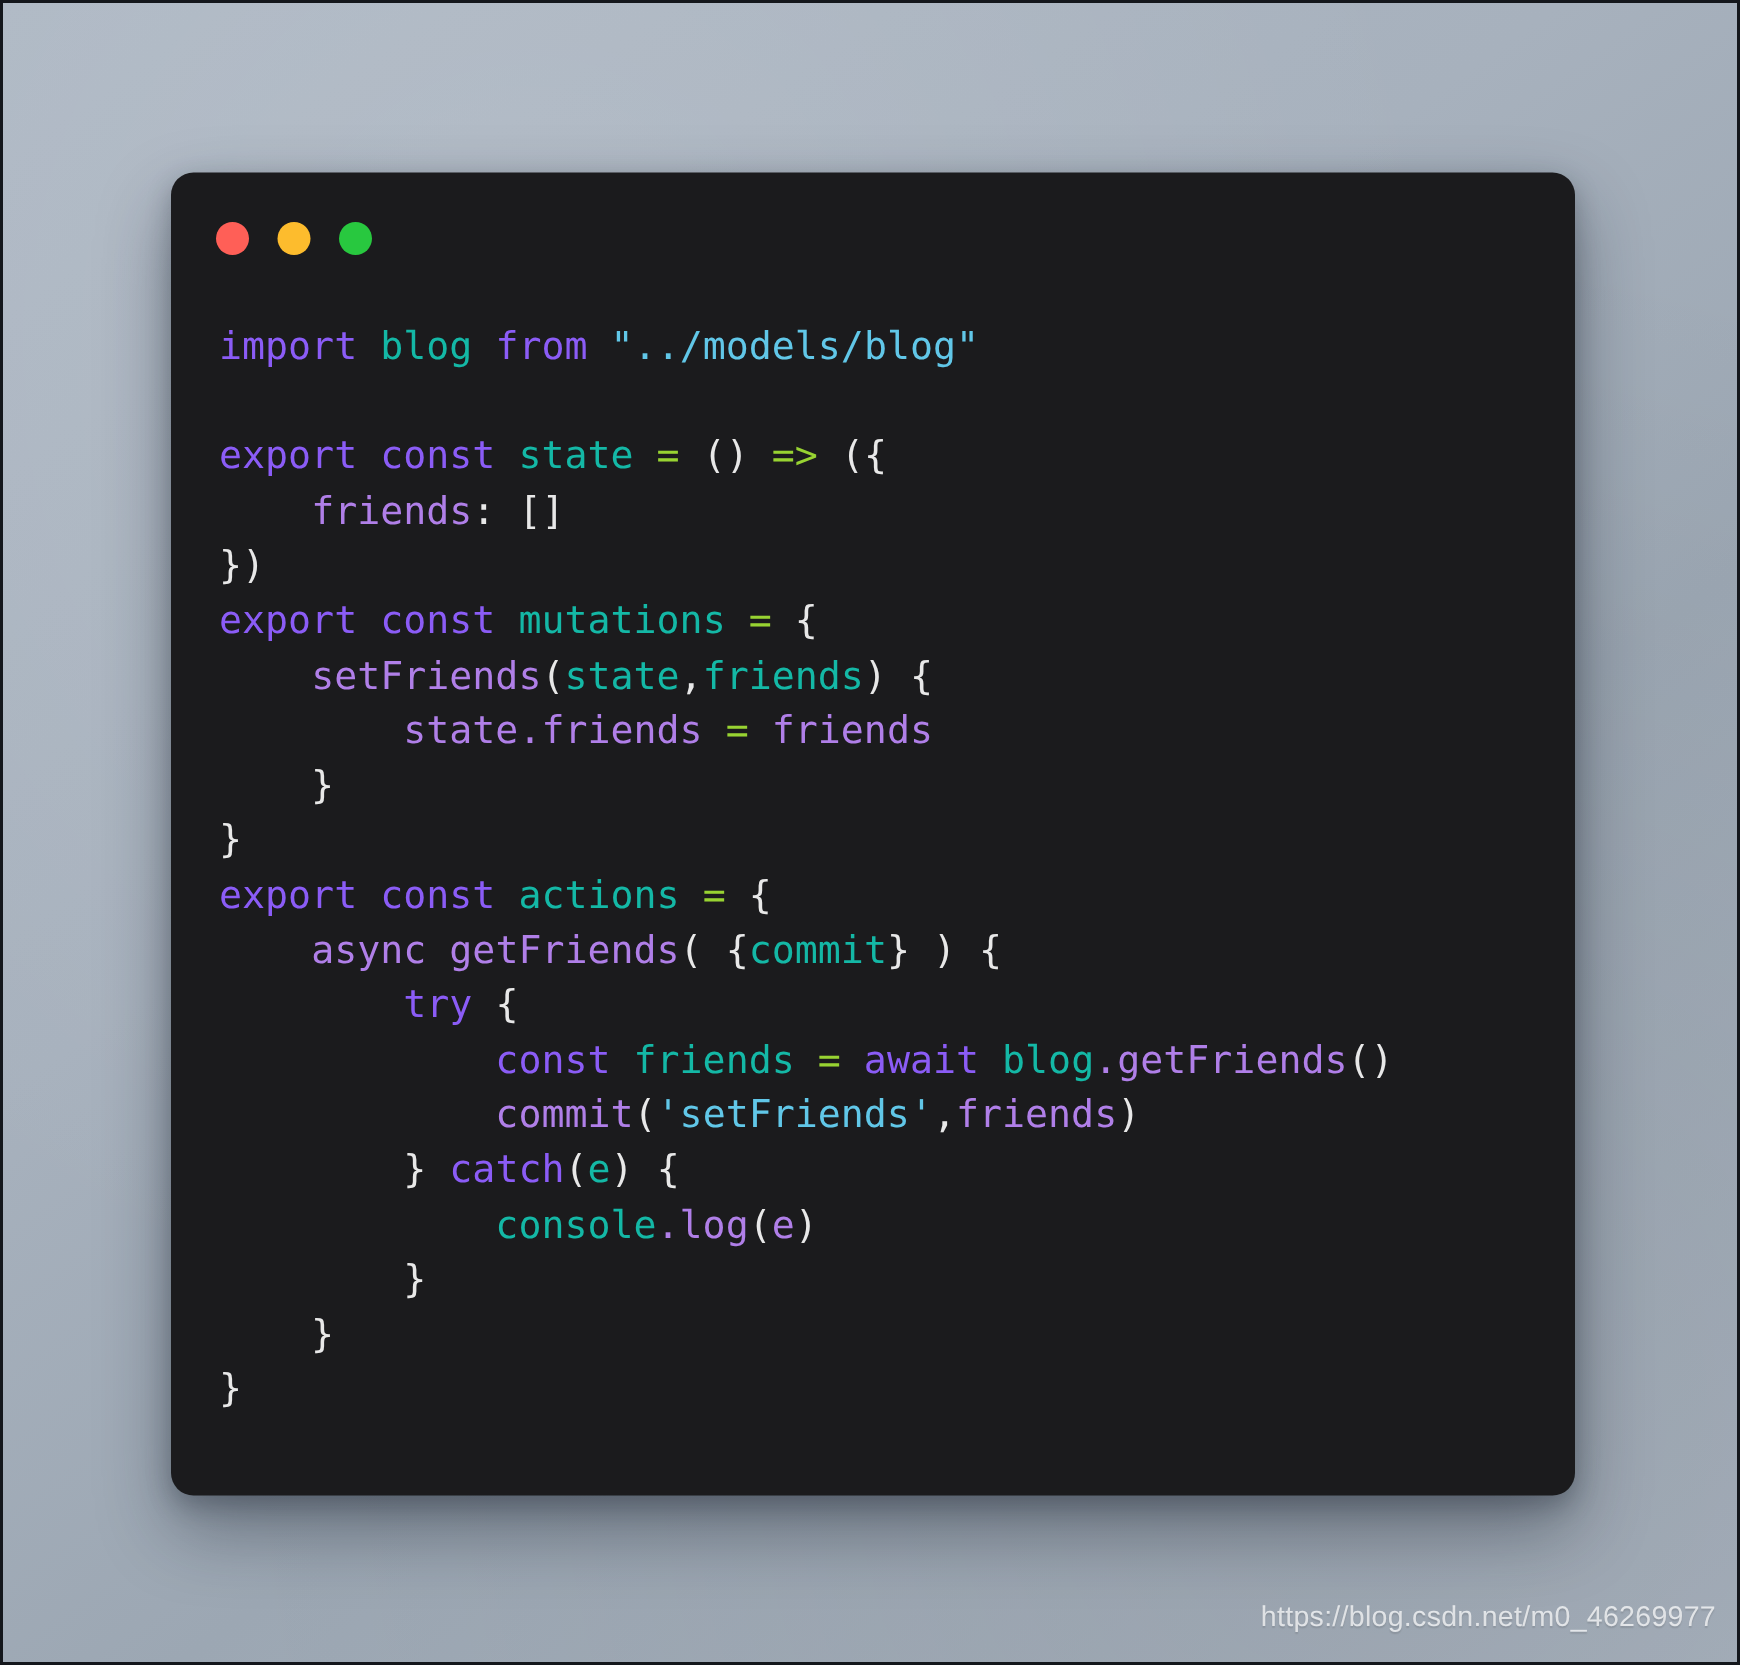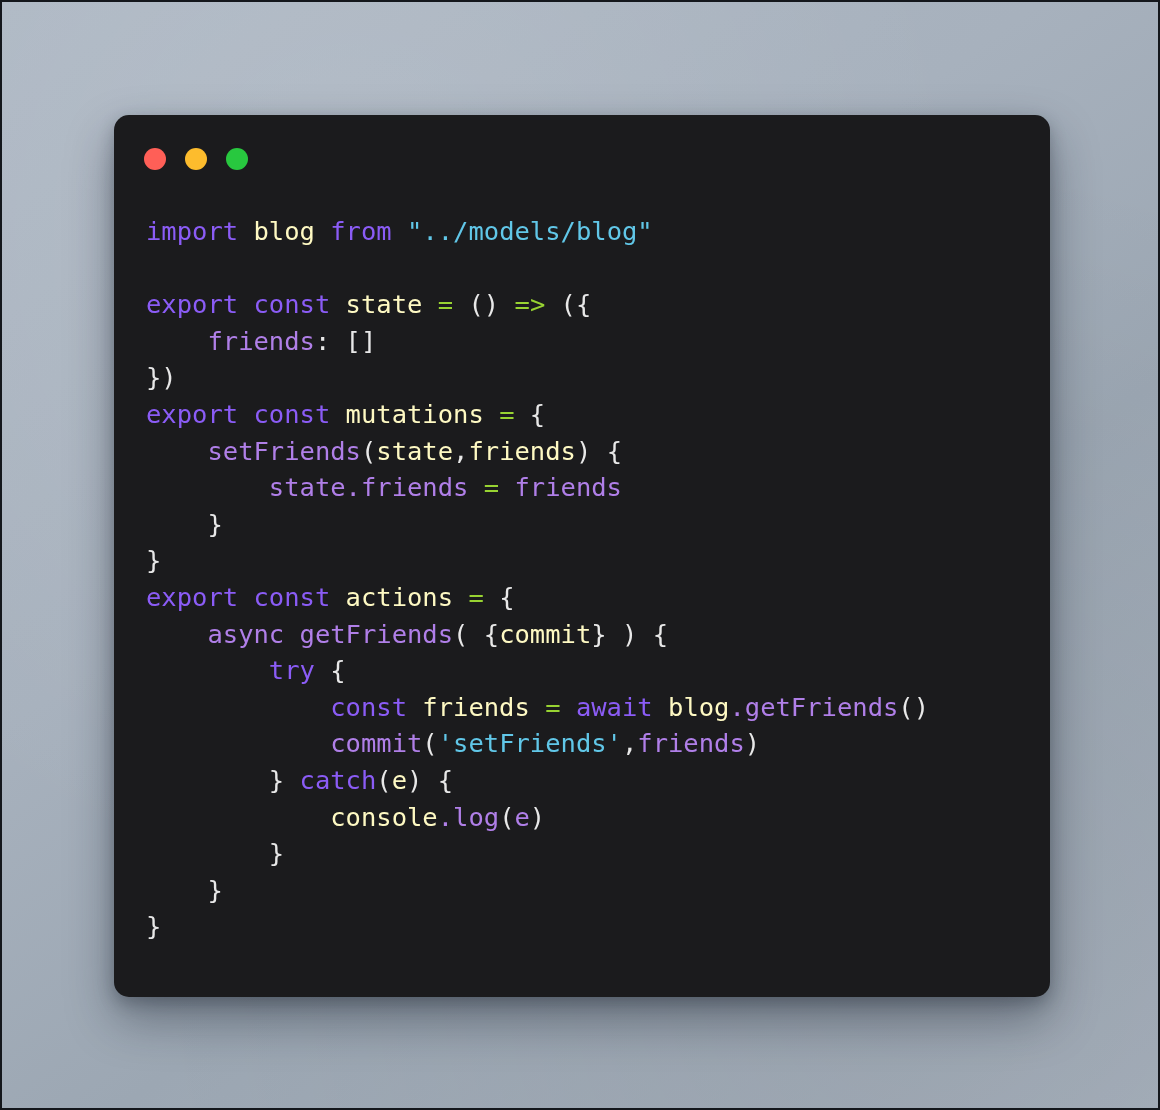--- a/index.html
+++ b/index.html
@@ -100,21 +100,21 @@
     tab-size: 4;
   }
 
   .line {
     display: block;
     min-height: 36.6px;
   }
 
   
   .t-kw      { color: #8b5cf6; }  
-  .t-ident   { color: #fef9c3; }  
+  .t-ident   { color: #14b8a6; }  
   .t-str     { color: #61c7e8; }  
   .t-op      { color: #98d332; }  
   .t-punc    { color: #e8e8e8; }  
   .t-fn      { color: #b07fe8; }  
   .t-prop    { color: #b07fe8; }  
   .t-plain   { color: #e8e8e8; }
 
   
   .watermark {
     position: absolute;
@@ -140,14 +140,15 @@
       <span class="dot dot-min" style="background: rgb(253, 188, 45);"></span>
       <span class="dot dot-max" style="background: rgb(40, 200, 63);"></span>
     </div>
 
     <div class="code-body">
       <pre class="code"><span class="line"><span class="t-kw">import</span><span class="t-plain"> </span><span class="t-ident">blog</span><span class="t-plain"> </span><span class="t-kw">from</span><span class="t-plain"> </span><span class="t-str">"../models/blog"</span></span><span class="line"> </span><span class="line"><span class="t-kw">export</span> <span class="t-kw">const</span> <span class="t-ident">state</span> <span class="t-op">=</span> <span class="t-punc">()</span> <span class="t-op">=&gt;</span> <span class="t-punc">({</span></span><span class="line"><span class="t-plain">    </span><span class="t-prop">friends</span><span class="t-punc">:</span> <span class="t-punc">[]</span></span><span class="line"><span class="t-punc">})</span></span><span class="line"><span class="t-kw">export</span> <span class="t-kw">const</span> <span class="t-ident">mutations</span> <span class="t-op">=</span> <span class="t-punc">{</span></span><span class="line"><span class="t-plain">    </span><span class="t-fn">setFriends</span><span class="t-punc">(</span><span class="t-ident">state</span><span class="t-punc">,</span><span class="t-ident">friends</span><span class="t-punc">)</span> <span class="t-punc">{</span></span><span class="line"><span class="t-plain">        </span><span class="t-prop">state</span><span class="t-prop">.</span><span class="t-prop">friends</span> <span class="t-op">=</span> <span class="t-prop">friends</span></span><span class="line"><span class="t-punc">    }</span></span><span class="line"><span class="t-punc">}</span></span><span class="line"><span class="t-kw">export</span> <span class="t-kw">const</span> <span class="t-ident">actions</span> <span class="t-op">=</span> <span class="t-punc">{</span></span><span class="line"><span class="t-plain">    </span><span class="t-fn">async</span> <span class="t-fn">getFriends</span><span class="t-punc">( </span><span class="t-punc">{</span><span class="t-ident">commit</span><span class="t-punc">}</span><span class="t-punc"> ) </span><span class="t-punc">{</span></span><span class="line"><span class="t-plain">        </span><span class="t-kw">try</span> <span class="t-punc">{</span></span><span class="line"><span class="t-plain">            </span><span class="t-kw">const</span> <span class="t-ident">friends</span> <span class="t-op">=</span> <span class="t-kw">await</span> <span class="t-ident">blog</span><span class="t-fn">.</span><span class="t-fn">getFriends</span><span class="t-punc">()</span></span><span class="line"><span class="t-plain">            </span><span class="t-fn">commit</span><span class="t-punc">(</span><span class="t-str">'setFriends'</span><span class="t-punc">,</span><span class="t-prop">friends</span><span class="t-punc">)</span></span><span class="line"><span class="t-plain">        </span><span class="t-punc">} </span><span class="t-kw">catch</span><span class="t-punc">(</span><span class="t-ident">e</span><span class="t-punc">)</span> <span class="t-punc">{</span></span><span class="line"><span class="t-plain">            </span><span class="t-ident">console</span><span class="t-fn">.</span><span class="t-fn">log</span><span class="t-punc">(</span><span class="t-prop">e</span><span class="t-punc">)</span></span><span class="line"><span class="t-punc">        }</span></span><span class="line"><span class="t-punc">    }</span></span><span class="line"><span class="t-punc">}</span></span></pre>
     </div>
 
   </div>
 
+  <div class="watermark">https://blog.csdn.net/m0_46269977</div>
 
 </div>
 
 </body></html>

